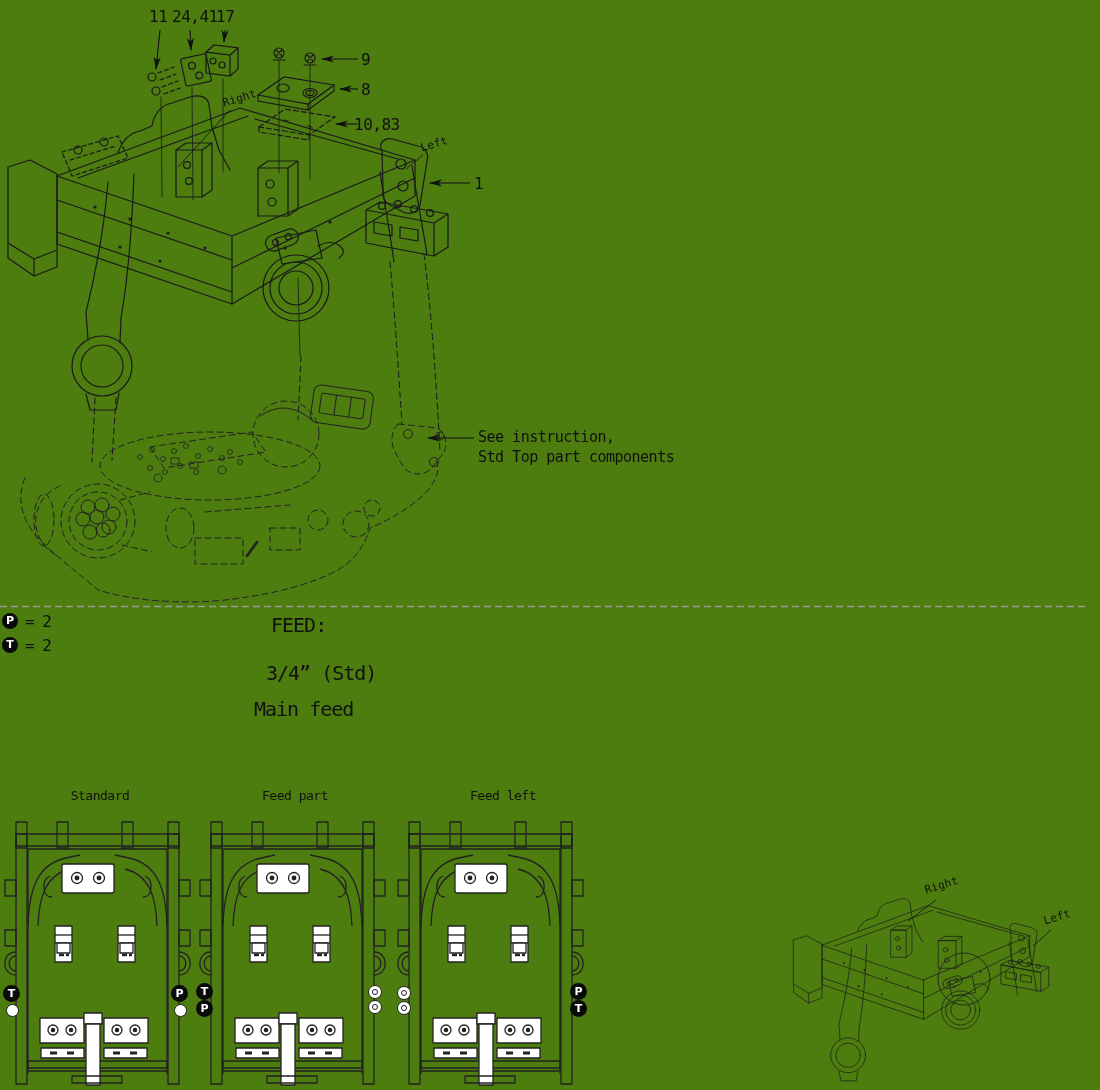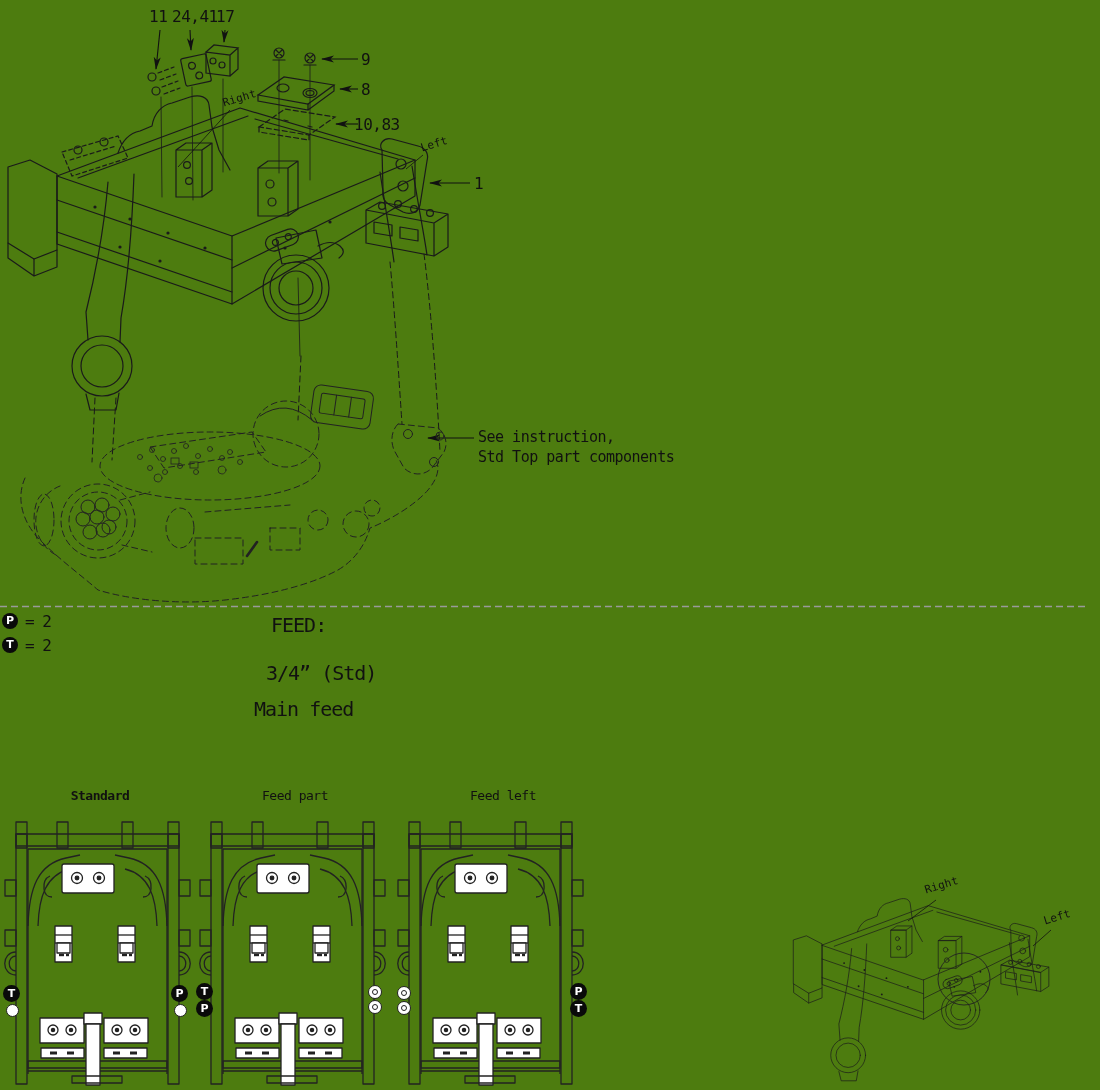--- a/index.html
+++ b/index.html
@@ -368,21 +368,21 @@
 
 <span class="badge sm" style="left:2px;top:613px;">P</span>
 <div class="t eqtxt" style="left:25px;top:612px;">= 2</div>
 <span class="badge sm" style="left:2px;top:637px;">T</span>
 <div class="t eqtxt" style="left:25px;top:636px;">= 2</div>
 
 <div class="t feedtxt" style="left:271px;top:613px;">FEED:</div>
 <div class="t feedtxt" style="left:254px;top:661px;margin-left:12px;">3/4” (Std)</div>
 <div class="t feedtxt" style="left:254px;top:697px;">Main feed</div>
 
-<div class="t modlabel" style="left:0px;top:788px;font-weight:bold;">Standard</div>
+<div class="t modlabel" style="left:0px;top:788px;">Standard</div>
 <div class="t modlabel" style="left:195px;top:788px;">Feed part</div>
 <div class="t modlabel" style="left:403px;top:788px;">Feed left</div>
 
 <span class="badge" style="left:3px;top:985px;">T</span>
 <span class="ringport" style="left:6px;top:1004px;"></span>
 <span class="badge" style="left:171px;top:985px;">P</span>
 <span class="ringport" style="left:174px;top:1004px;"></span>
 
 <span class="badge" style="left:196px;top:983px;">T</span>
 <span class="badge" style="left:196px;top:1000px;">P</span>

